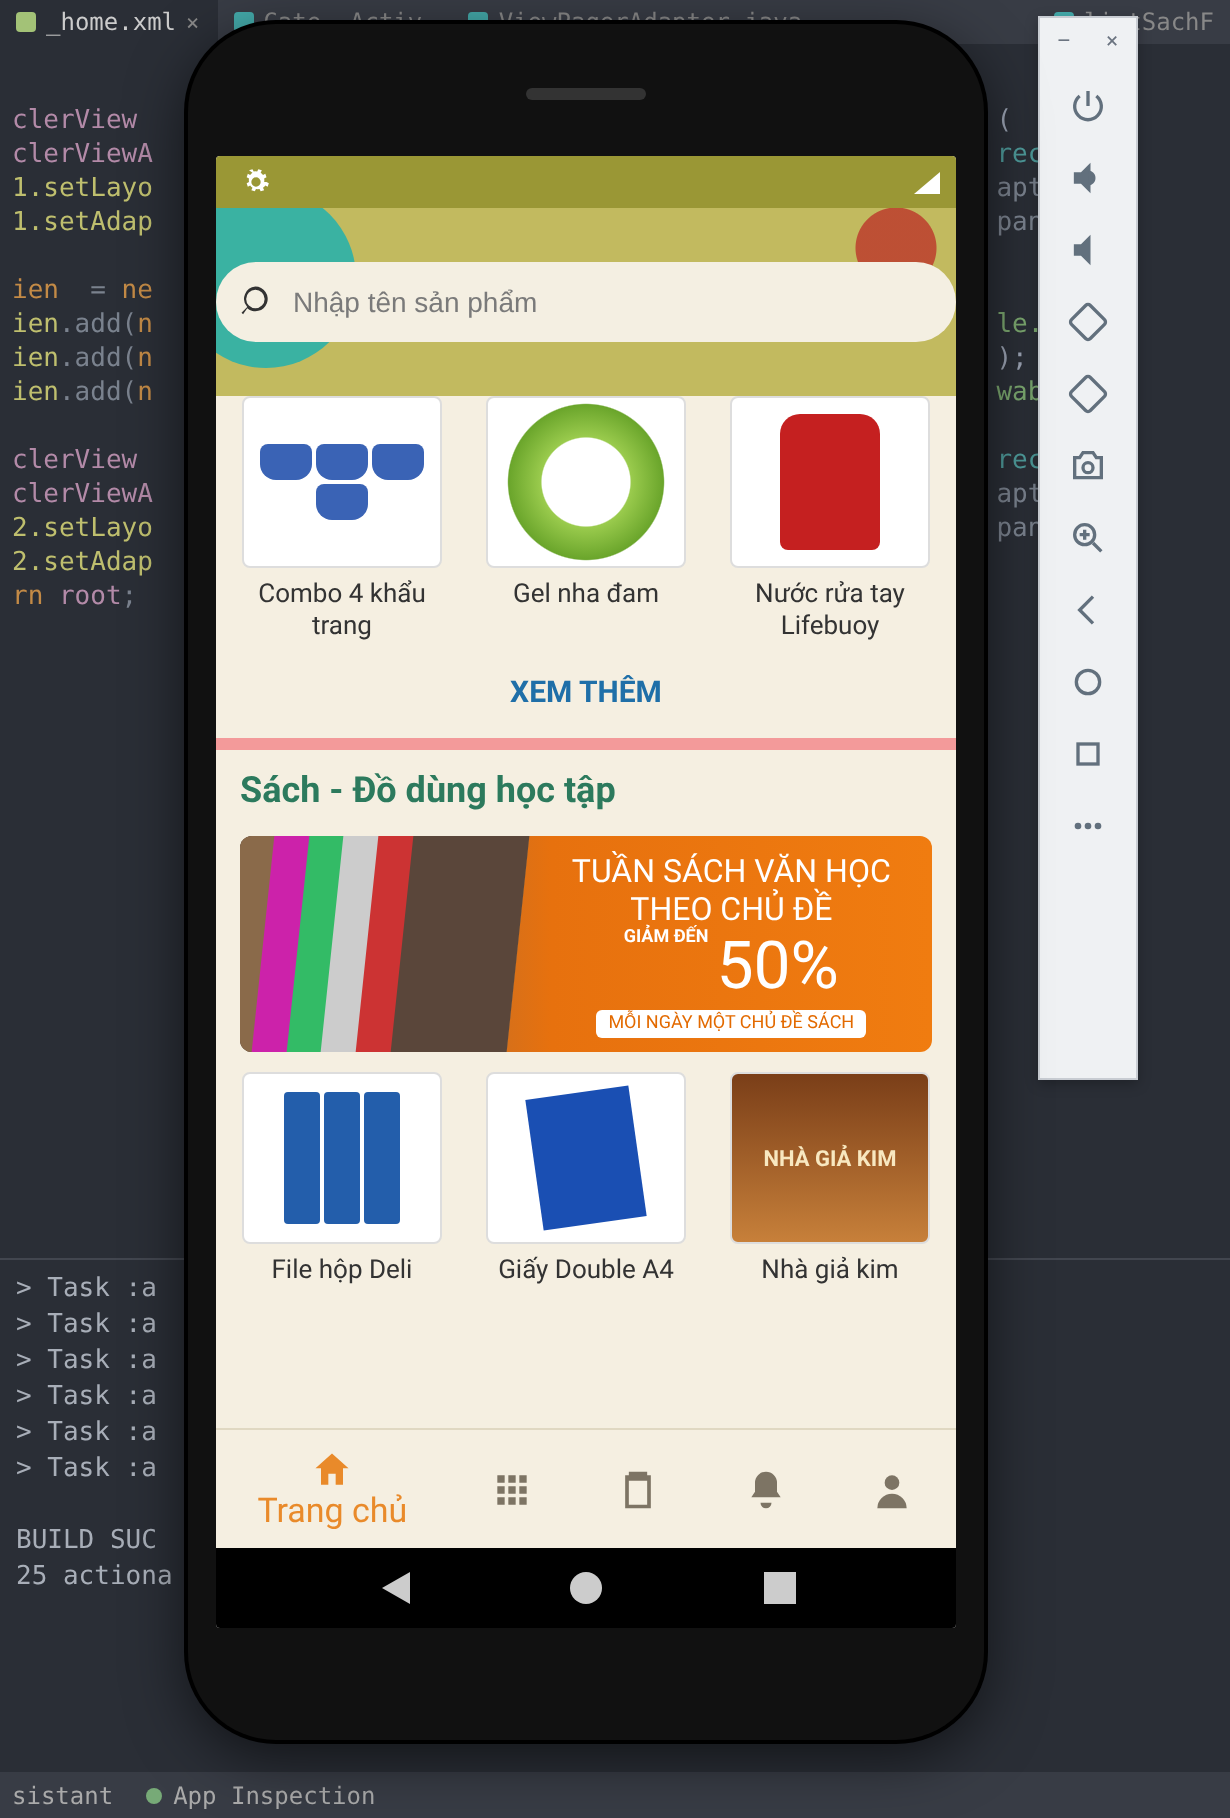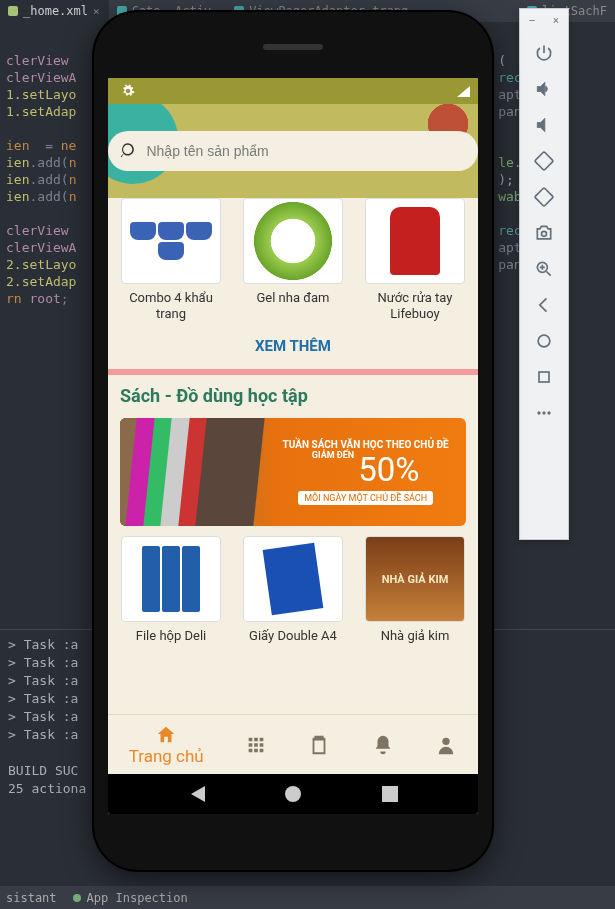--- a/index.html
+++ b/index.html
@@ -185,21 +185,21 @@
     display:flex; align-items:center; overflow:hidden; position:relative;
   }
   .banner .books {
     width:42%; height:100%;
     background:
       linear-gradient(90deg,#8a6a4a 0, #8a6a4a 12%, #c2a 12%, #c2a 24%, #3b6 24%, #3b6 36%, #ccc 36%, #ccc 48%, #c33 48%, #c33 60%, transparent 60%),
       #5a463a;
     transform: skewX(-6deg) translateX(-6px);
   }
   .banner .txt { color:#fff; text-align:center; flex:1; display:flex; flex-direction:column; align-items:center; justify-content:center; }
-  .banner .t1{ font-size:10px; font-weight:bold; }
+  .banner .t1{ font-size:16px; font-weight:normal; }
   .banner .t2{ font-size:33px; font-weight:400; }
   .banner .t3{ font-size:9px; background:#fff; color:#e36a00; padding:2px 6px; border-radius:3px; margin-top:2px;}
 
   .bottom-nav {
     height:60px; background:#f5efe1; border-top:1px solid #e0d8c2;
     display:flex; align-items:center; justify-content:space-around;
   }
   .nav-item { display:flex; flex-direction:column; align-items:center; font-size:17px; color:#7d7464; }
   .nav-item.active { color:#e98a2a; }
   .nav-item svg{ width:22px; height:22px; fill:currentColor; }
@@ -237,21 +237,21 @@
       <span class="dot" style="background:#a3c277"></span>
       <span>_home.xml</span>
       <span class="close">×</span>
     </div>
     <div class="ide-tab">
       <span class="dot" style="background:#4aa"></span>
       <span>Cate… Activ…</span>
     </div>
     <div class="ide-tab">
       <span class="dot" style="background:#4aa"></span>
-      <span>ViewPagerAdapter.trang</span>
+      <span>ViewPagerAdapter.java</span>
     </div>
     <div class="ide-tab" style="margin-left:auto">
       <span class="dot" style="background:#4aa"></span>
       <span>listSachF</span>
     </div>
   </div>
 
   <div class="code-pane" style="position:absolute; top:52px; left:0; color:#7a828e;"><span class="k-purple">clerView</span>
 <span class="k-purple">clerViewA</span>
 <span class="k-yellow">1.setLayo</span>

